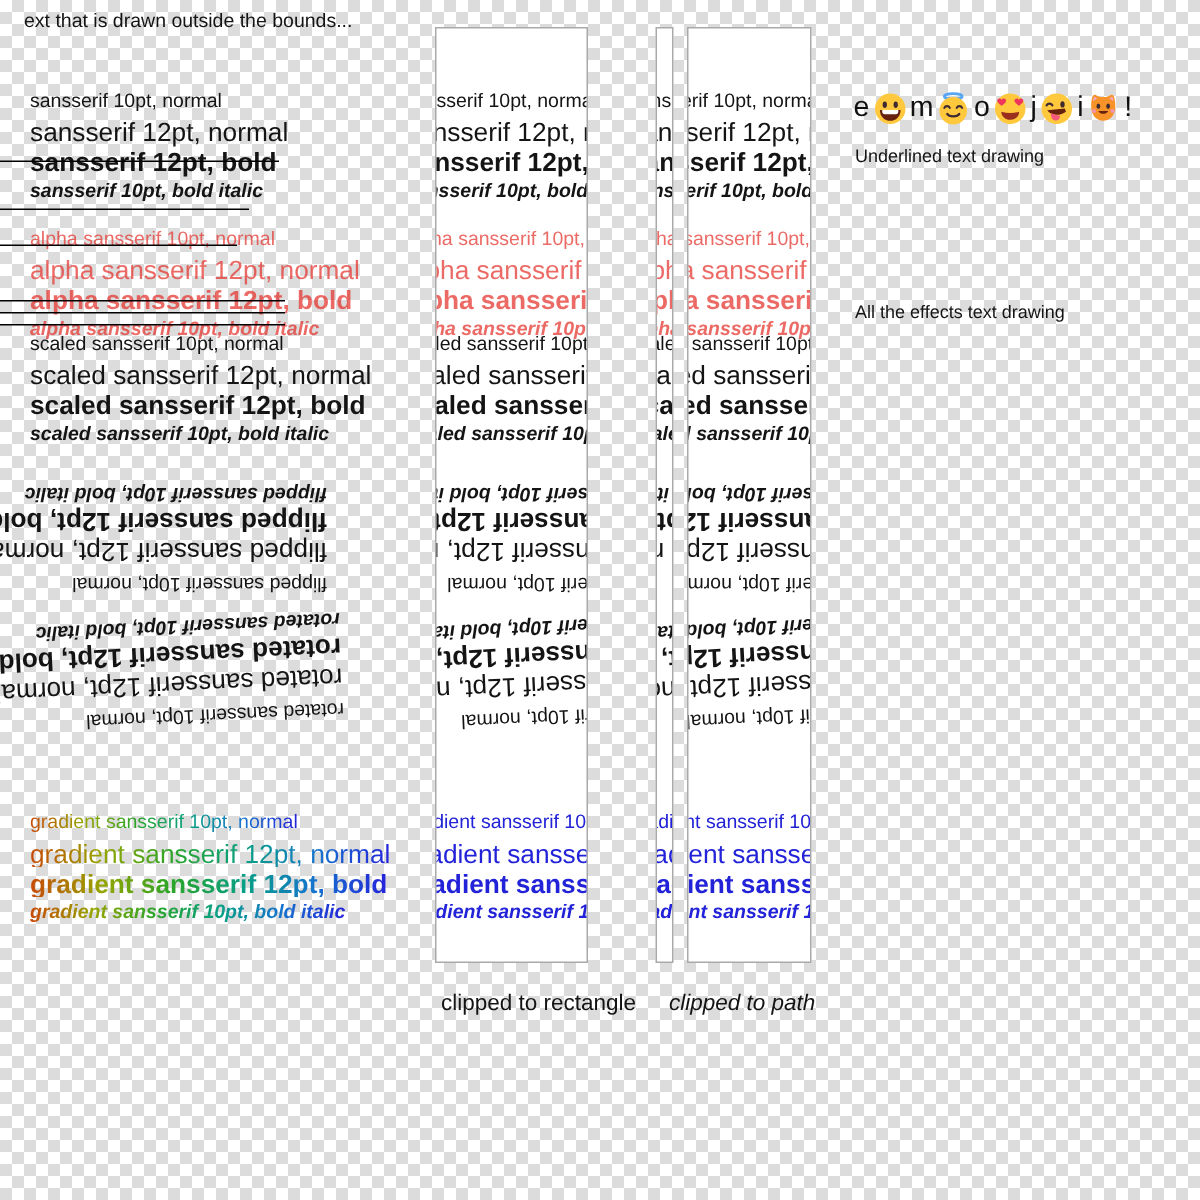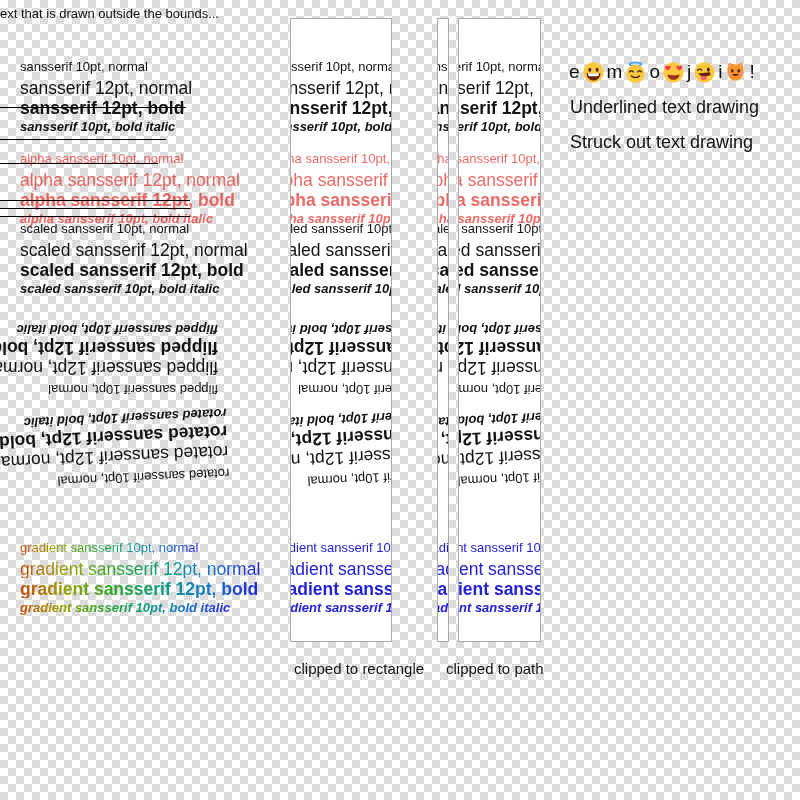--- a/index.html
+++ b/index.html
@@ -40,27 +40,27 @@
   #clip-rect{left:290px;width:100px;}
   #clip-sliver{left:437px;width:10px;}
   #clip-path-rect{left:458px;width:81px;}
   #clip-rect .stack{left:-21px;top:24px;}
   #clip-sliver .stack{left:-18px;top:24px;}
   #clip-path-rect .stack{left:-39px;top:24px;}
   .col-main{left:20px;top:43px;}
   
   .cliplabel{position:absolute;top:660px;font-size:15px;color:var(--text,#141414);white-space:nowrap;}
   #lbl-rect{left:294px;}
-  #lbl-path{left:446px;}
-  #overflow-text{position:absolute;left:0;top:6px;font-size:13px;color:var(--text,#141414);white-space:nowrap;}
+  #lbl-path{left:446px;font-style:italic;}
+  #overflow-text{position:absolute;left:0;top:6px;font-size:13px;color:var(--text,#141414);white-space:nowrap;padding-left:16px;}
   
   .emoji-row{position:absolute;left:569px;top:58px;display:flex;align-items:center;gap:2px;height:28px;}
   .emoji-row .ltr{font-size:19px;color:#101010;}
   .emoji-row svg{display:block;}
-  .fx-line{position:absolute;left:570px;font-size:18px;color:var(--text,#141414);white-space:nowrap;}
+  .fx-line{position:absolute;left:570px;font-size:12px;color:var(--text,#141414);white-space:nowrap;}
   #fx0{top:97px}#fx1{top:132px}#fx2{top:167px}#fx3{top:201px}
 </style>
 </head>
 <body>
 
 <div class="canvas">
 
   <div id="overflow-text">ext that is drawn outside the bounds...</div>
 
   <div class="stack col-main">
@@ -273,15 +273,15 @@
       <ellipse cx="8.6" cy="10.2" rx="1.3" ry="1.9" fill="#402a32"></ellipse>
       <ellipse cx="15.4" cy="10.2" rx="1.3" ry="1.9" fill="#402a32"></ellipse>
       <circle cx="5.6" cy="13.6" r="1.4" fill="#f78fb0"></circle>
       <circle cx="18.4" cy="13.6" r="1.4" fill="#f78fb0"></circle>
       <path d="M8.6 13.6c.9 2.6 5.9 2.6 6.8 0z" fill="#66210f"></path>
     </svg>
     <span class="ltr">!</span>
   </div>
 
   <div id="fx0" class="fx-line">Underlined text drawing</div>
-  <div id="fx1" class="fx-line">Struck out text drawing</div>
+  <div id="fx3" class="fx-line">All the effects text drawing</div>
 
 </div>
 
 </body></html>

